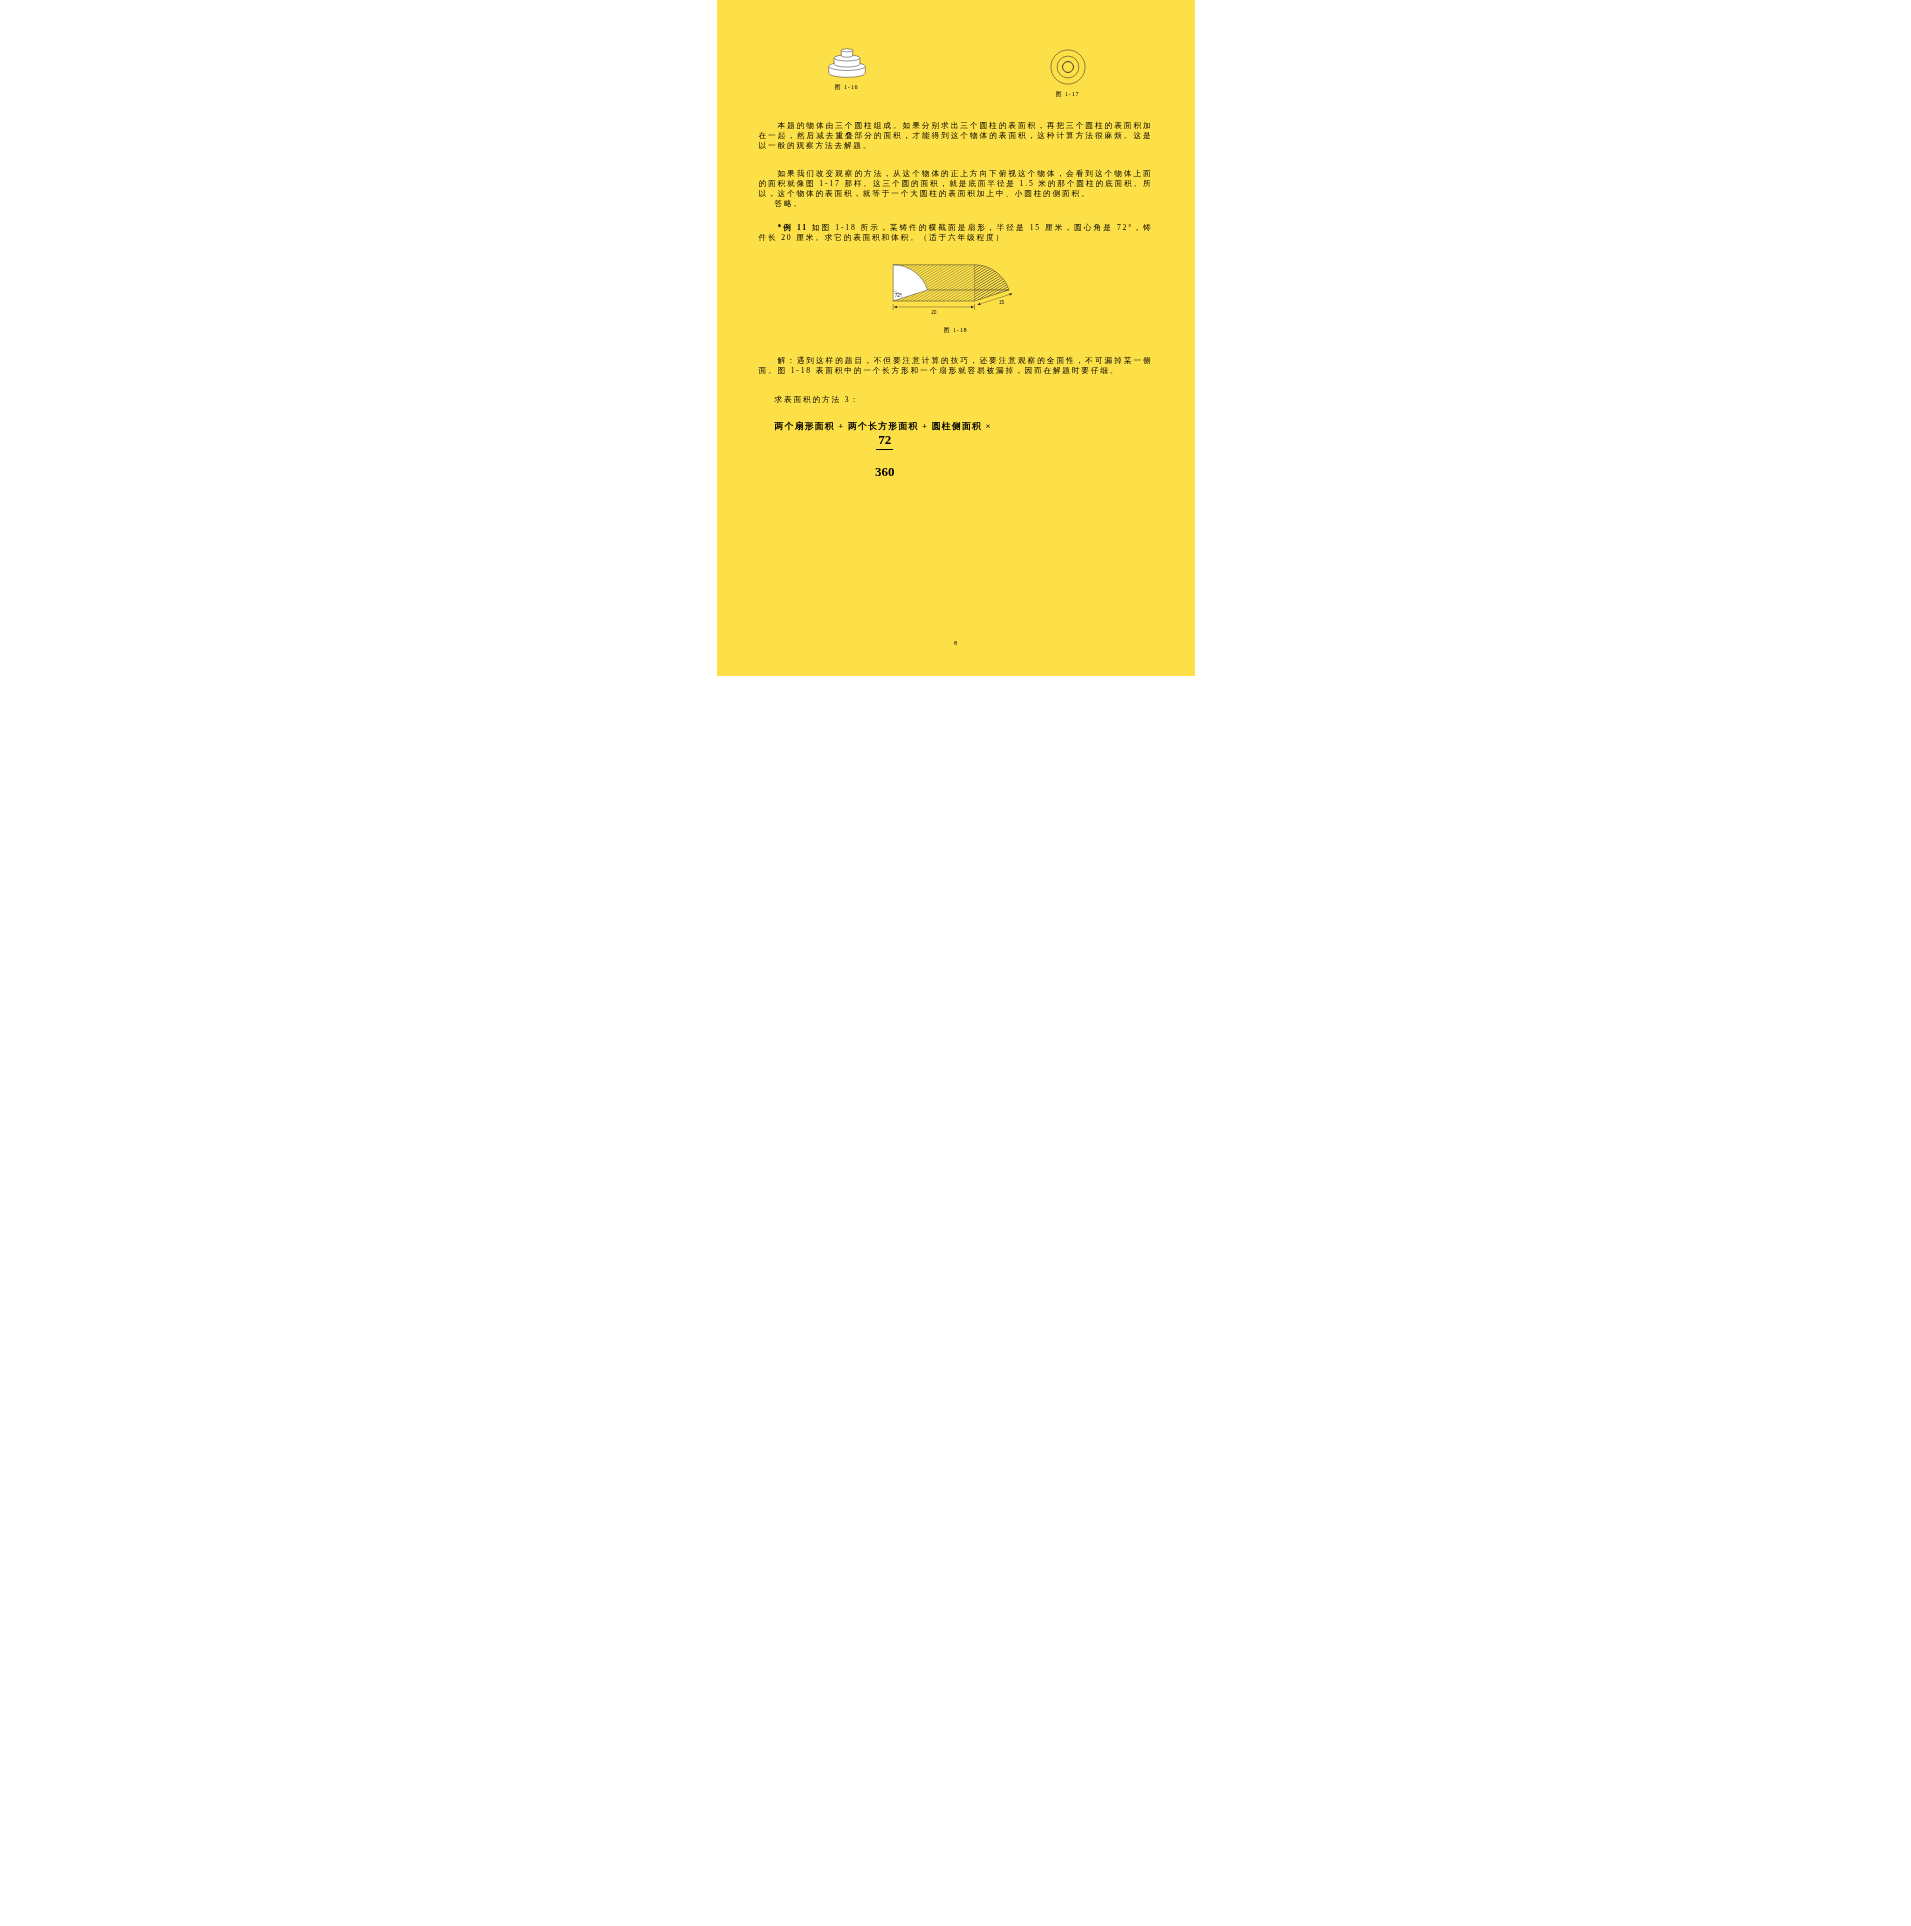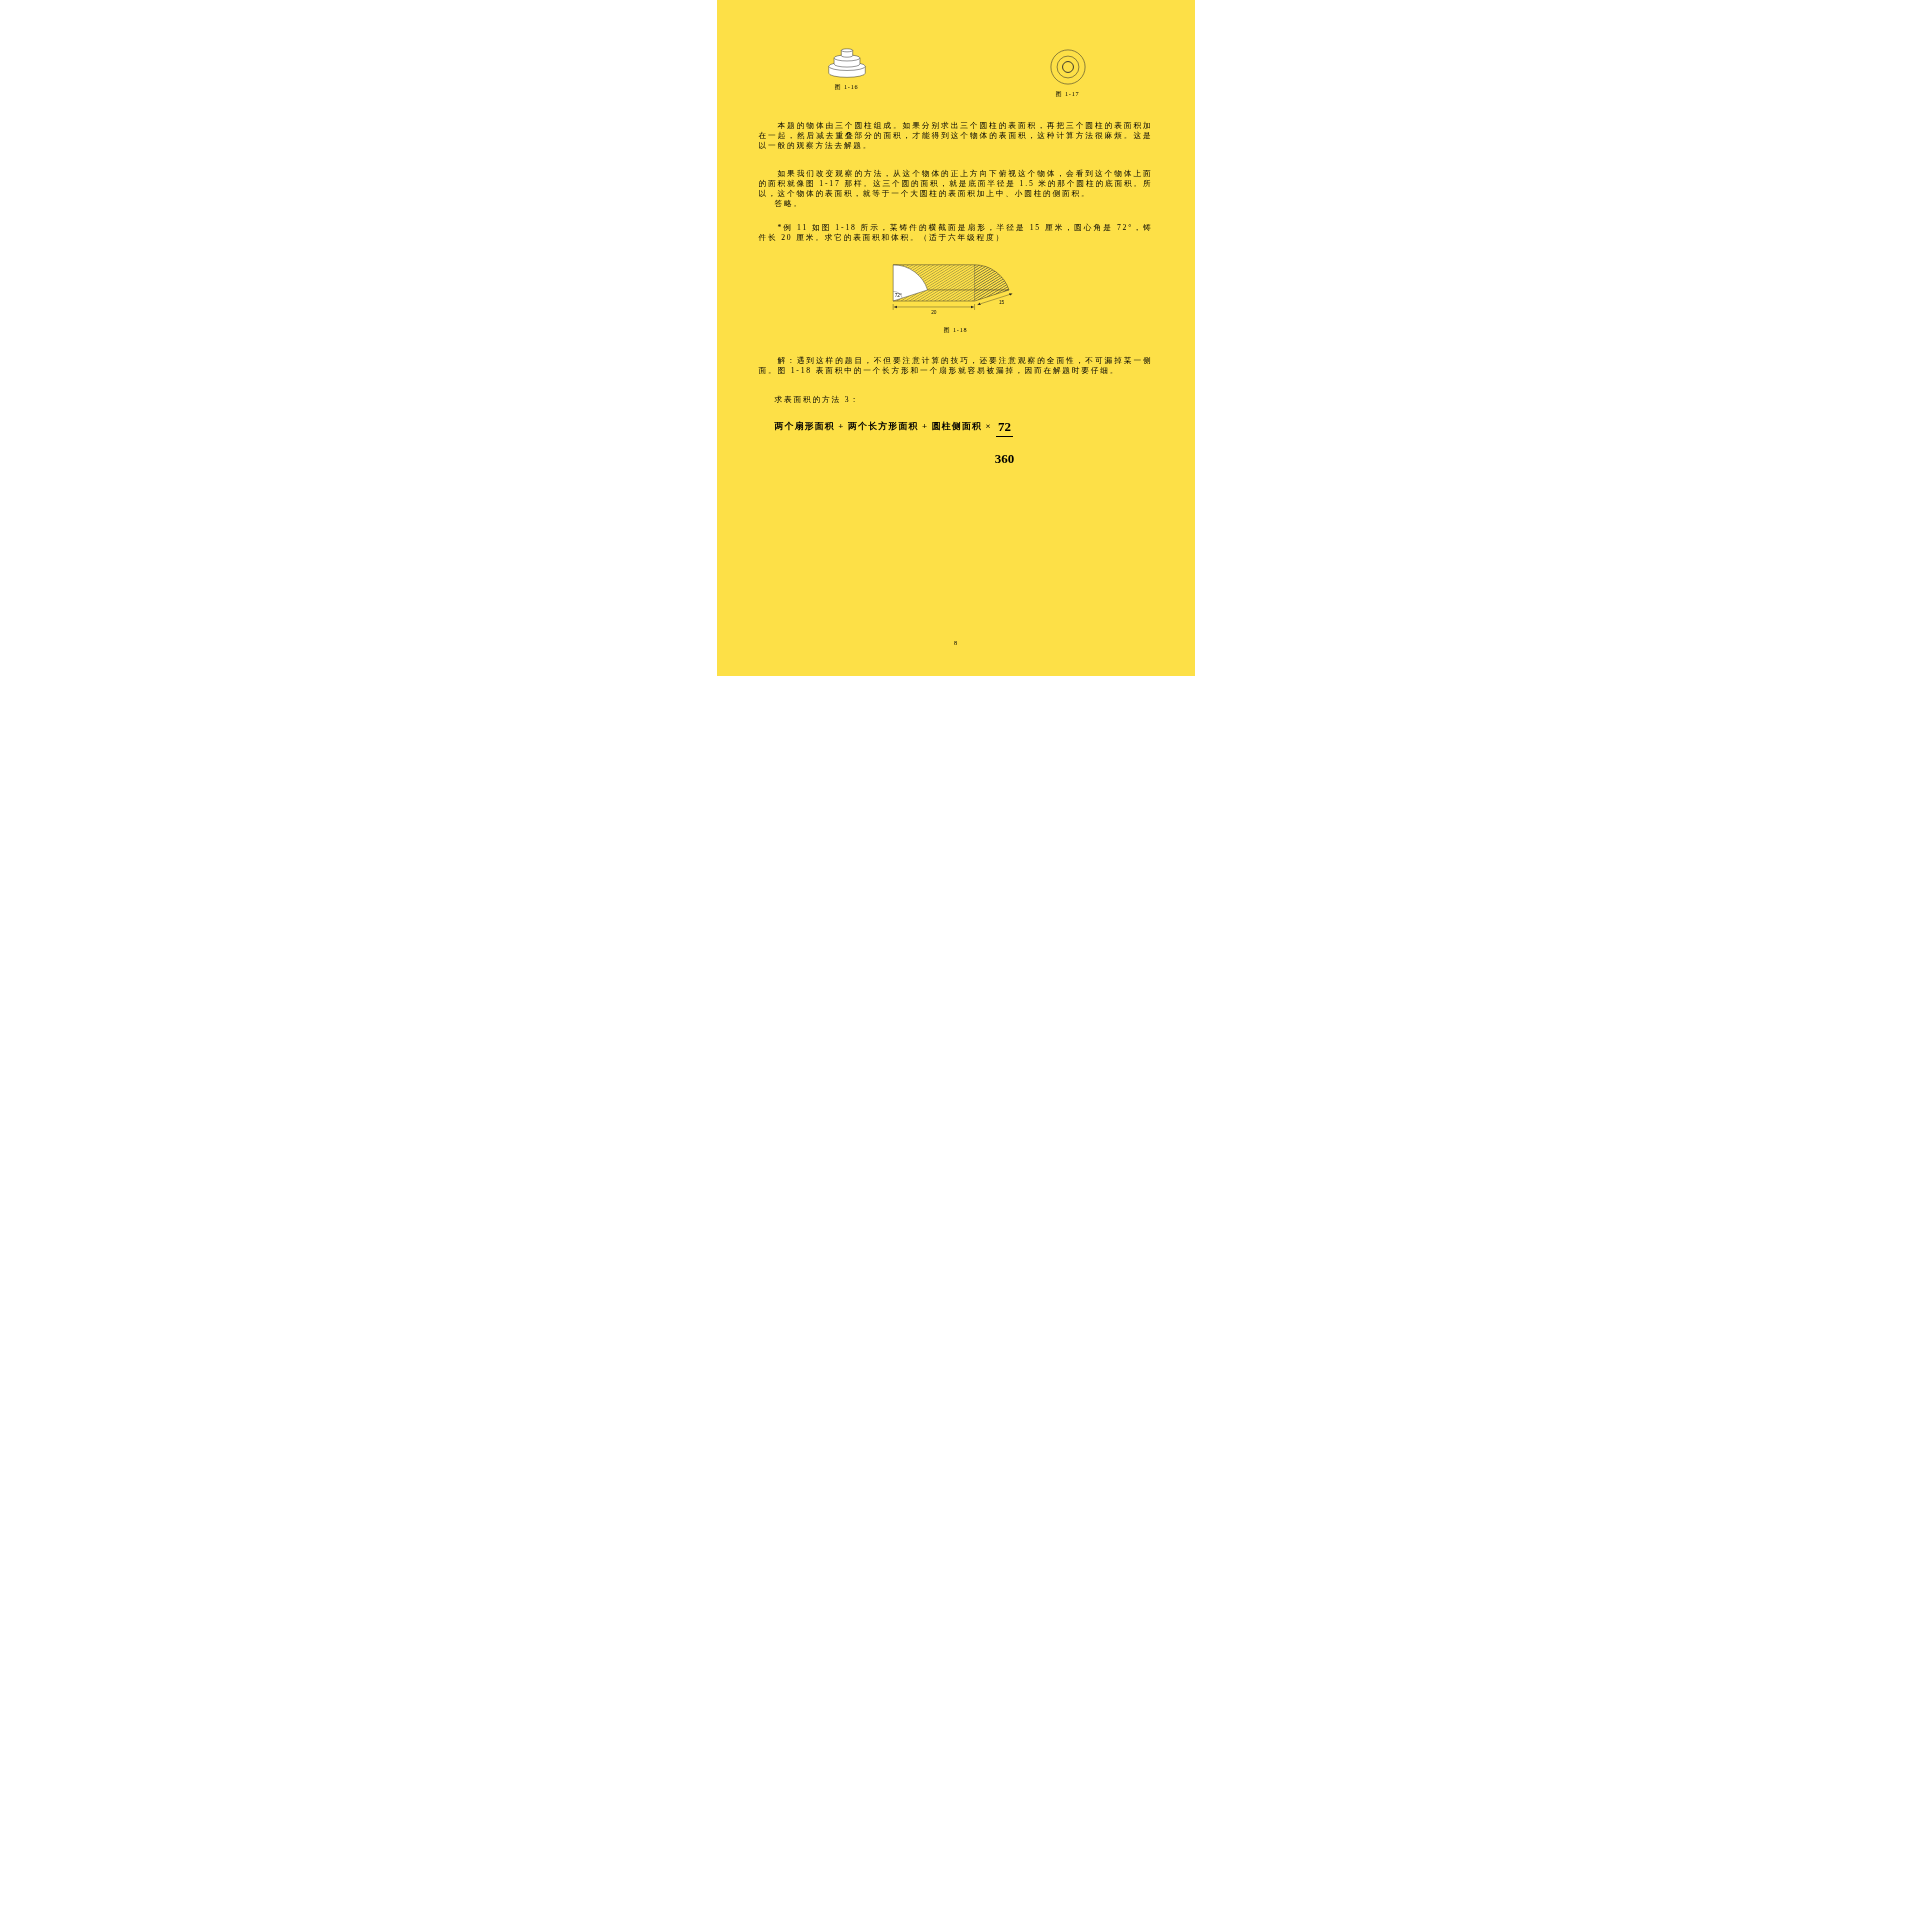--- a/index.html
+++ b/index.html
@@ -35,30 +35,30 @@
   }
   .p1 { margin-top:17.7px; }
   .p2 { margin-top:17.7px; }
   .eqs { margin-top:18.5px; }
   .eq {
     font-size:7.7px; letter-spacing:0.8px; line-height:10px;
     margin:0 0 14.3px 16px;
   }
   .note { font-size:7.7px; letter-spacing:1.8px; line-height:10px; margin:0 0 14px 16px; }
   .example { margin-top:0; }
-  .bold-label { font-weight:normal; }
+  .bold-label { font-weight:bold; }
   
   .fig18-block { margin:15.4px auto 0 auto; width:139px; text-align:center; }
   
   .solution { margin-top:21px; }
   .method { font-size:7.7px; letter-spacing:1.8px; line-height:10px; margin:18.5px 0 0 16px; }
   .formula {
     margin:15.4px 0 0 16px;
-    display:inline-flex; 
-    font-size:8.9px; font-weight:bold; letter-spacing:1.2px;
+    display:inline-flex; align-items:center;
+    font-size:8.9px; font-weight:bold; letter-spacing:1.2px;flex-direction:column;
   }
   .frac {
     display:inline-flex; flex-direction:column; align-items:center;
     font-size:13px; font-weight:bold; letter-spacing:0;
     margin-left:3.1px; line-height:1.15;
   }
   .frac .num { border-bottom:0.8px solid #000; padding:0 2.3px 0.8px 2.3px; }
   .frac .den { padding-top:15px; }
   .page-number {
     position:absolute; bottom:30px; left:50%; transform:translateX(-50%);

